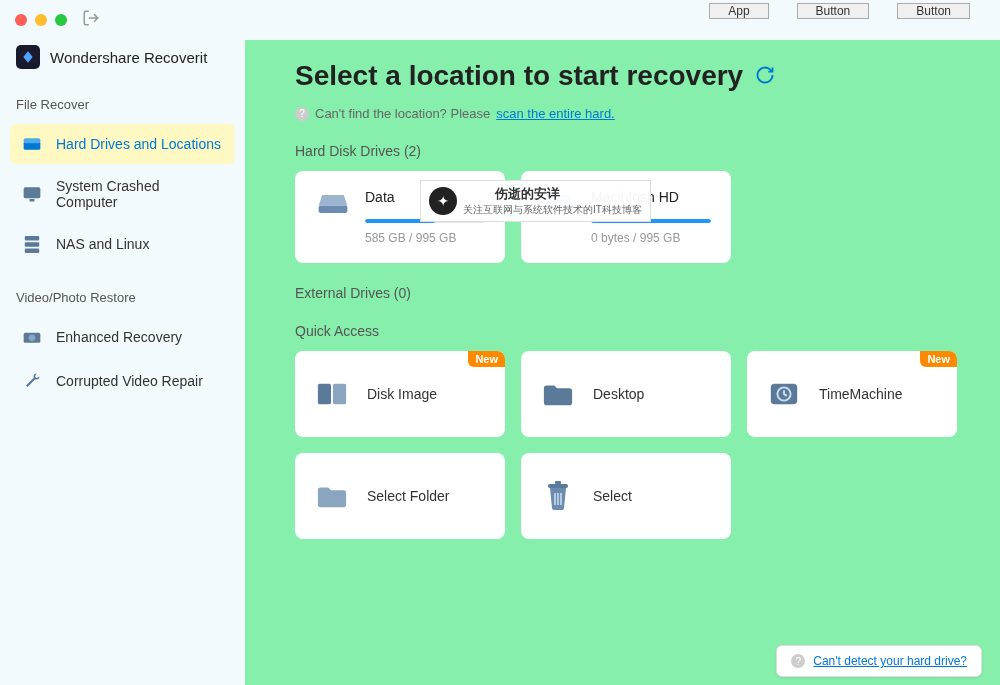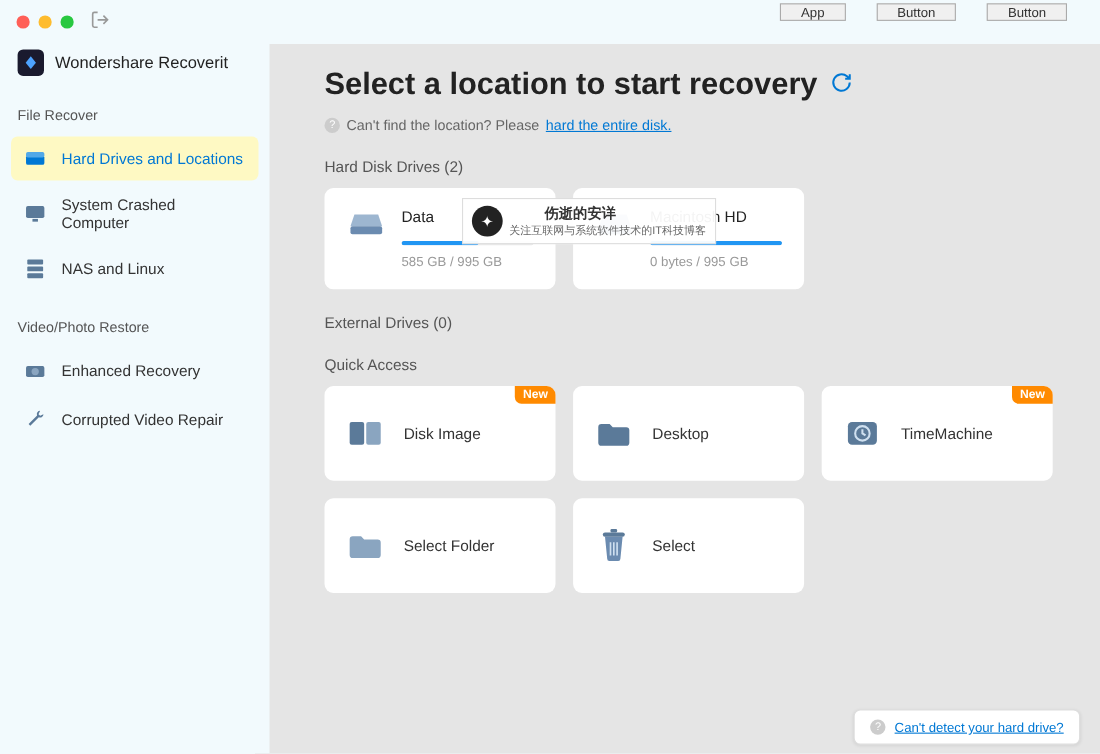--- a/index.html
+++ b/index.html
@@ -15,21 +15,21 @@
 .top-btn { background: #f0f0f0; border: 1px solid #aaa; padding: 0 18px; font-size: 12px; color: #333; cursor: pointer; }
 .layout { display: flex; height: calc(100% - 40px); }
 .sidebar { width: 245px; padding: 5px 10px; }
 .brand { display: flex; align-items: center; gap: 10px; padding: 0 6px 20px 6px; }
 .brand-logo { width: 24px; height: 24px; background: #1a1a2e; border-radius: 5px; display: flex; align-items: center; justify-content: center; color: #4da3ff; font-weight: bold; }
 .brand-name { font-size: 15px; font-weight: 500; color: #222; }
 .section-label { font-size: 13px; color: #555; padding: 8px 6px; }
 .nav-item { display: flex; align-items: center; gap: 14px; padding: 10px 12px; border-radius: 6px; font-size: 14px; color: #333; cursor: pointer; margin: 4px 0; }
 .nav-item.active { background: #fef9c3; color: #0078d4; font-weight: 500; }
 .nav-icon { width: 20px; height: 20px; display: flex; align-items: center; justify-content: center; }
-.main { flex: 1; padding: 20px 40px 20px 50px; overflow-y: auto; background: #e5e5e5; }
+.main { flex: 1; padding: 20px 40px 20px 50px; overflow-y: auto; background: #86efac; }
 .page-title { font-size: 28px; font-weight: 600; color: #222; display: inline-flex; align-items: center; gap: 12px; }
 .refresh-icon { color: #0078d4; }
 .subheading { margin-top: 14px; font-size: 13px; color: #666; display: flex; align-items: center; gap: 6px; }
 .subheading a { color: #0078d4; text-decoration: underline; }
 .section-title { font-size: 14px; color: #555; margin-top: 22px; margin-bottom: 12px; }
 .drive-row { display: flex; gap: 16px; }
 .drive-card { background: #fff; border-radius: 8px; padding: 18px 20px; width: 210px; display: flex; gap: 14px; position: relative; cursor: pointer; }
 .drive-icon { width: 36px; height: 28px; }
 .drive-info { flex: 1; }
 .drive-name { font-size: 14px; color: #222; margin-bottom: 14px; }
@@ -141,21 +141,21 @@
       <span class="refresh-icon">
         <svg width="20" height="20" viewBox="0 0 24 24" fill="none" stroke="#0078d4" stroke-width="2.2">
             <path d="M21 12a9 9 0 1 1-3-6.7L21 8M21 3v5h-5"></path>
           </svg>
       </span>
     </h1>
 
     <div class="subheading">
       <span class="help-icon-circle">?</span>
       <span>Can't find the location? Please </span>
-      <a href="#">hard the entire disk.</a>
+      <a href="#">scan the entire hard.</a>
     </div>
 
     <div class="section-title">Hard Disk Drives (2)</div>
 
     <div class="drive-row">
       <div class="drive-card">
         <svg class="drive-icon" viewBox="0 0 40 30">
             <path d="M4 18 L8 6 H32 L36 18 Z" fill="#9db6d0"></path>
             <rect x="4" y="18" width="32" height="8" rx="2" fill="#6b8bb0"></rect>
           </svg>

